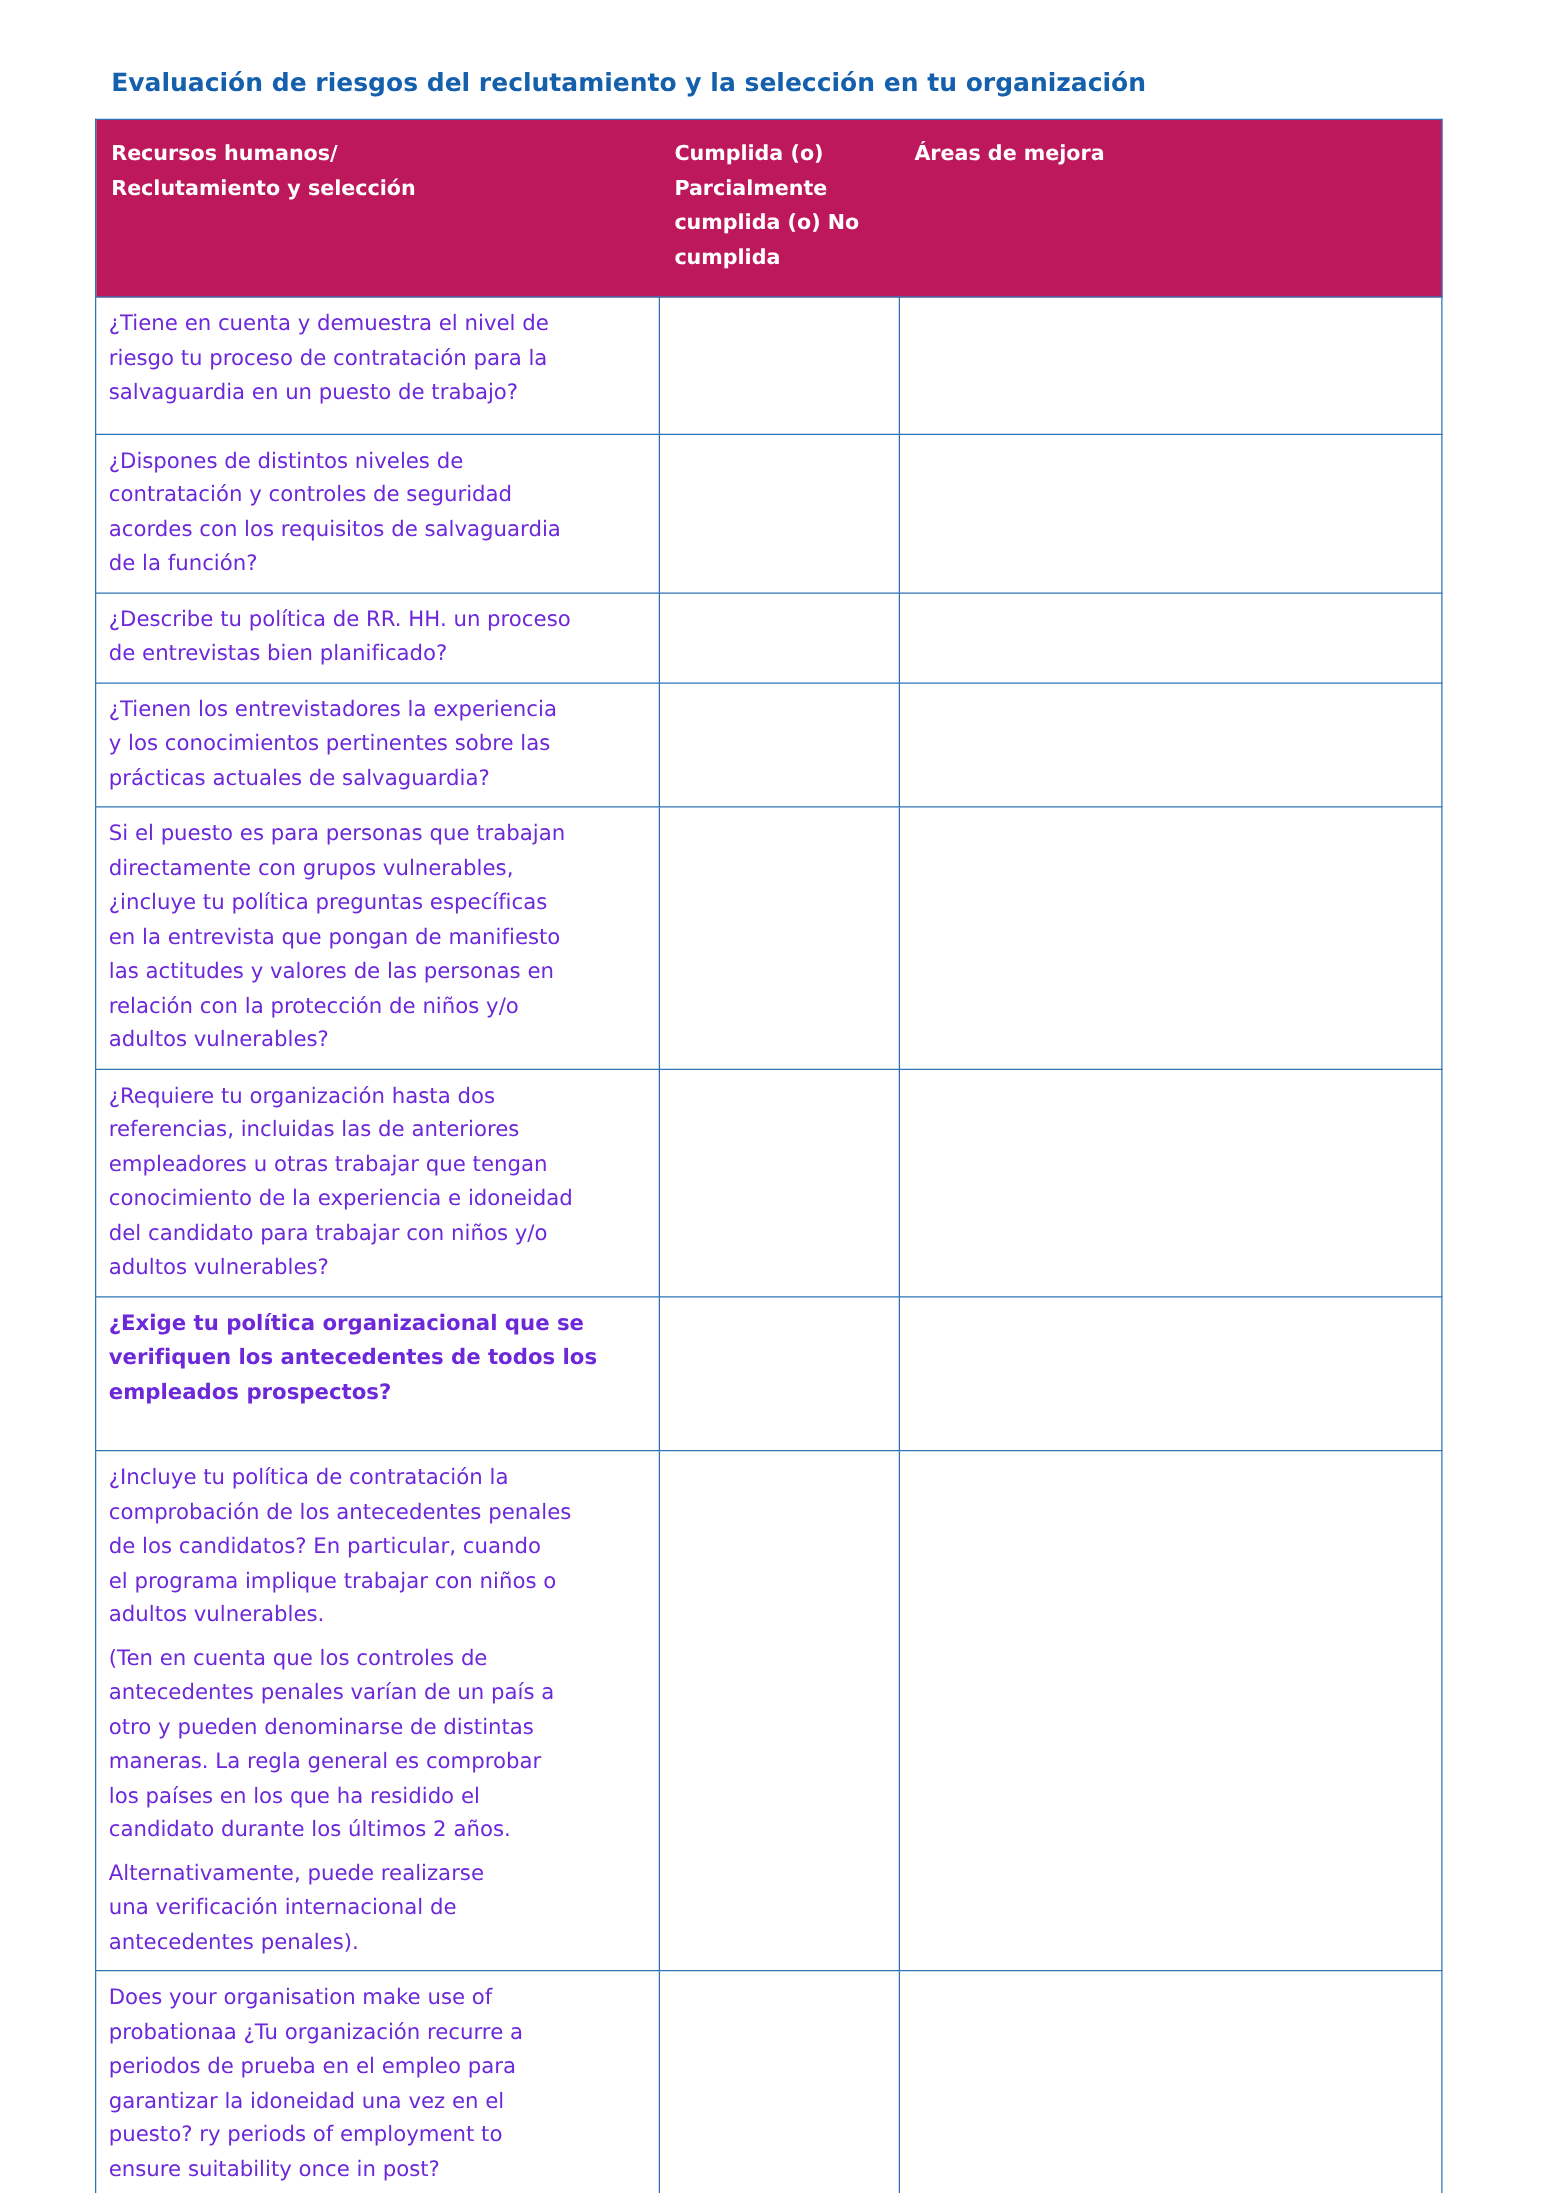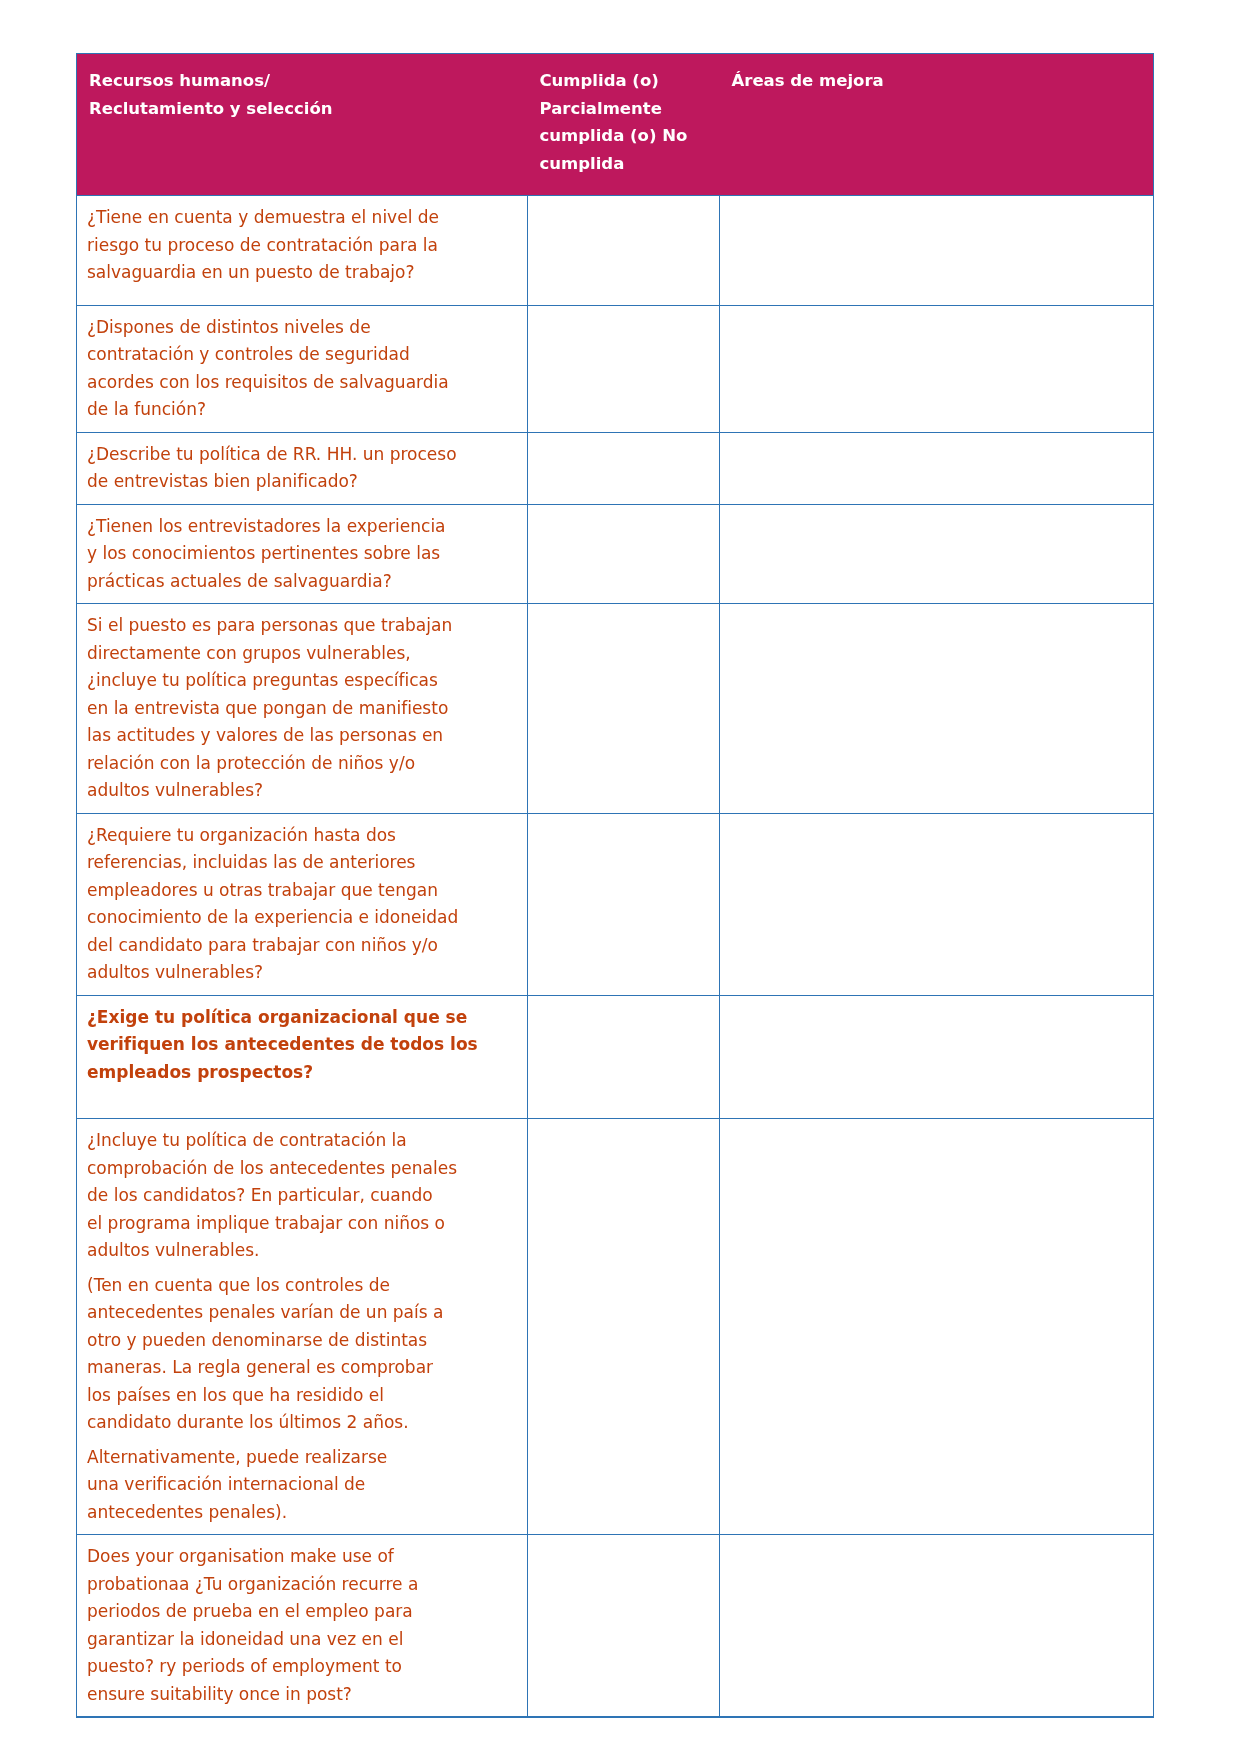--- a/index.html
+++ b/index.html
@@ -46,35 +46,36 @@
     padding: 13px 12px 18px 12px;
     white-space: pre-line;
     border: none;
   }
   tbody td {
     border: 1px solid #2e74b5;
     vertical-align: top;
     padding: 8px 11px 8px 10px;
     font-size: 17px;
     line-height: 27.5px;
-    color: #c2410c;
+    color: #6d28d9;
   }
   tbody td.question-cell p {
     margin: 0 0 7px 0;
     white-space: pre-line;
   }
   tbody td.question-cell p:last-child { margin-bottom: 0; }
   
   tbody tr:nth-child(1) td { padding-bottom: 18px; }
   tbody tr:nth-child(7) td { padding-bottom: 32px; font-weight: bold; }
 </style>
 </head>
 <body>
 
 <div class="page">
+  <h1 class="page-title">Evaluación de riesgos del reclutamiento y la selección en tu organización</h1>
 
   <table class="assessment">
     <colgroup>
       <col class="c-question">
       <col class="c-status">
       <col class="c-improvement">
     </colgroup>
     <thead>
       <tr>
         <th>Recursos humanos/

